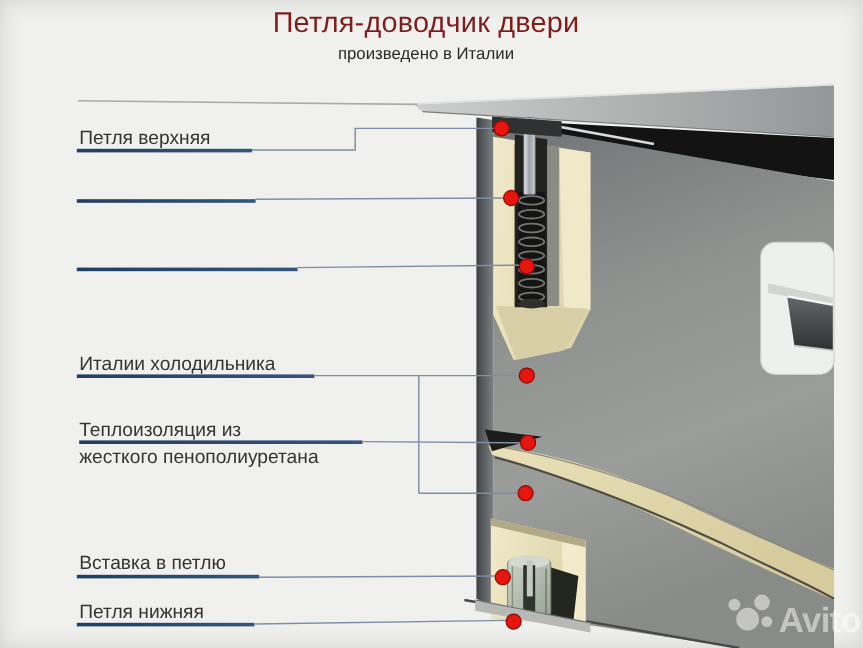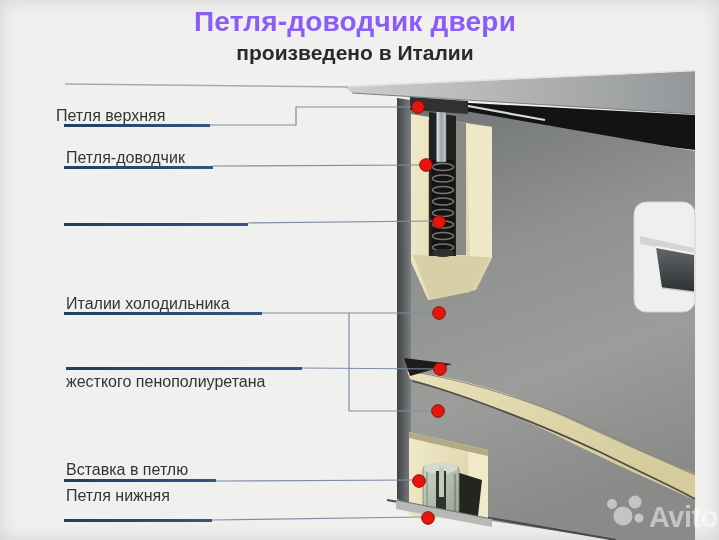--- a/index.html
+++ b/index.html
@@ -1,54 +1,54 @@
 <!DOCTYPE html>
 <html><head>
 <meta charset="utf-8">
 <style>
   html,body{margin:0;padding:0;}
   body{background:#e6e6e4;font-family:"Liberation Sans","DejaVu Sans",sans-serif;}
   #stage{position:relative;width:719px;height:540px;background:#f0f0ee;overflow:hidden;
          box-shadow:inset 0 0 18px rgba(120,120,118,.25);}
   .titleblock{position:absolute;left:10px;top:6px;width:690px;text-align:center;}
-  .title{font-size:28px;font-weight:bold;color:#8b5cf6;letter-spacing:.2px;line-height:1.15;}
-  .subtitle{font-size:21px;font-weight:bold;color:#2a2a2a;line-height:1.2;margin-top:2px;text-align:center;}
+  .title{font-size:24px;font-weight:normal;color:#7f1d1d;letter-spacing:.2px;line-height:1.15;}
+  .subtitle{font-size:14px;font-weight:normal;color:#2a2a2a;line-height:1.2;margin-top:2px;text-align:center;}
   .callout{position:absolute;font-size:16px;color:#343434;white-space:nowrap;line-height:1;}
   .rule{position:absolute;height:3px;background:linear-gradient(to right,#223e60,#34557e);}
   svg{position:absolute;left:0;top:0;}
   .wmtext{font-size:29px;font-weight:bold;letter-spacing:-.5px;}
 </style>
 </head>
 <body>
 
 <div id="stage">
 
   <div class="titleblock">
     <div class="title">Петля-доводчик двери</div>
     <div class="subtitle">произведено в Италии</div>
   </div>
 
-  <div class="callout" style="left:56px;top:108px">Петля верхняя</div>
+  <div class="callout" style="left:66px;top:108px">Петля верхняя</div>
   <div class="rule" style="left:64px;top:124px;width:146px"></div>
 
-  <div class="callout" style="left:66px;top:150px">Петля-доводчик</div>
   <div class="rule" style="left:64px;top:166px;width:149px"></div>
 
   <div class="rule" style="left:64px;top:223px;width:184px"></div>
 
   <div class="callout" style="left:66px;top:296px">Италии холодильника</div>
   <div class="rule" style="left:64px;top:312px;width:198px"></div>
 
+  <div class="callout" style="left:66px;top:351px">Теплоизоляция из</div>
   <div class="rule" style="left:66px;top:367px;width:236px"></div>
   <div class="callout" style="left:66px;top:374px">жесткого пенополиуретана</div>
 
   <div class="callout" style="left:66px;top:462px">Вставка в петлю</div>
   <div class="rule" style="left:64px;top:479px;width:152px"></div>
 
-  <div class="callout" style="left:66px;top:488px">Петля нижняя</div>
+  <div class="callout" style="left:66px;top:503px">Петля нижняя</div>
   <div class="rule" style="left:64px;top:519px;width:148px"></div>
 
   <svg width="719" height="540" viewBox="0 0 719 540">
     <defs>
       <linearGradient id="gradSlab" x1="0" y1="0" x2="1" y2="0">
         <stop offset="0" stop-color="#cdcfce"></stop>
           <stop offset=".55" stop-color="#aeb0af"></stop>
           <stop offset="1" stop-color="#94979a"></stop>
       </linearGradient>
       <linearGradient id="gradDoor" x1="0" y1="0" x2=".25" y2="1">

